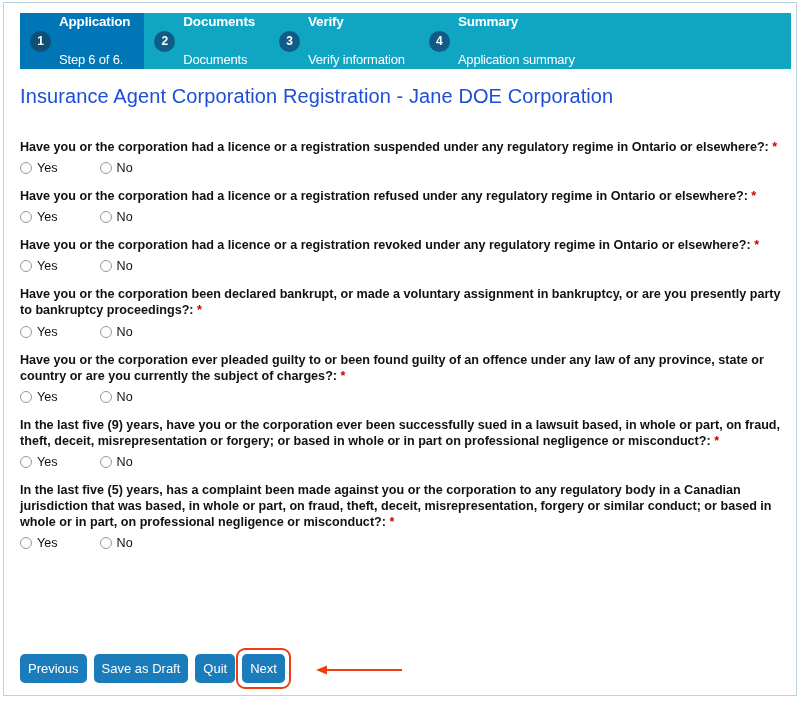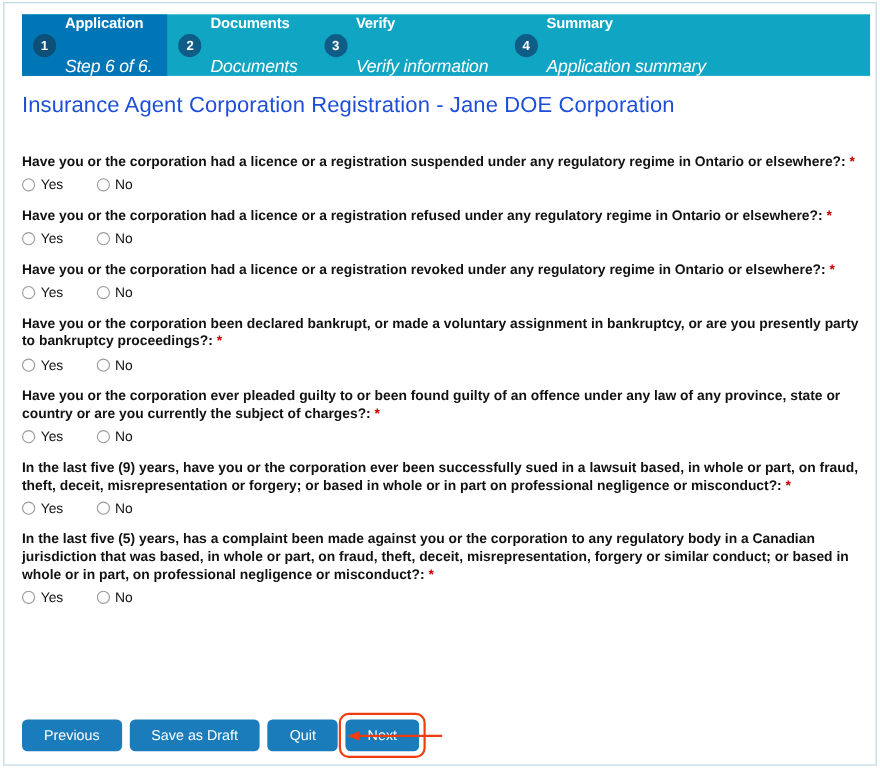--- a/index.html
+++ b/index.html
@@ -77,22 +77,21 @@
   }
   .step-title {
     color: #ffffff;
     font-size: 13.5px;
     font-weight: bold;
     white-space: nowrap;
     letter-spacing: -0.2px;
   }
   .step-sub {
     color: #ffffff;
-    font-size: 16px;
-    font-style: italic;
+    font-size: 13px;
     white-space: nowrap;
     letter-spacing: -0.2px;
   }
 
   
   .page-title {
     position: absolute;
     left: 16px;
     top: 82px;
     font-size: 20px;
@@ -120,21 +119,21 @@
     margin: 0 0 6px 0;
     max-width: 764px;
   }
   .req {
     color: #cc0000;
     font-weight: bold;
   }
   .radio-row {
     display: flex;
     align-items: center;
-    gap: 0px;
+    gap: 12px;
   }
   .radio-opt {
     display: flex;
     align-items: center;
     gap: 5px;
     margin-right: 30px;
   }
   .radio-circle {
     width: 12px;
     height: 12px;
@@ -158,21 +157,21 @@
     align-items: center;
     gap: 7px;
   }
   .btn {
     background: #1a7cba;
     color: #ffffff;
     border: none;
     border-radius: 5px;
     font-family: "Liberation Sans", sans-serif;
     font-size: 13px;
-    padding: 8px 20px;
+    padding: 8px 8px;
     cursor: pointer;
     white-space: nowrap;
     line-height: 1;
   }
   .btn-next-wrap {
     position: relative;
     display: inline-flex;
   }
   .btn-highlight {
     position: absolute;

